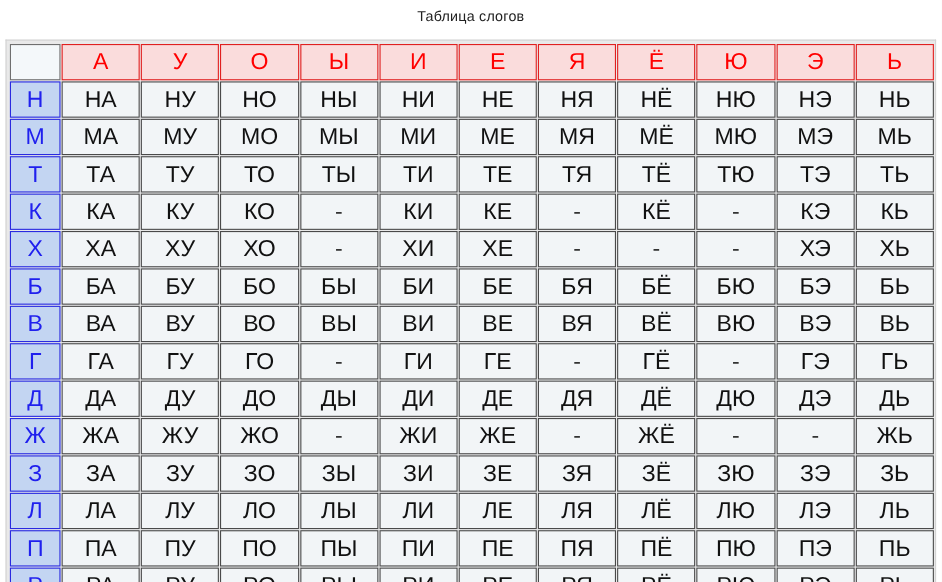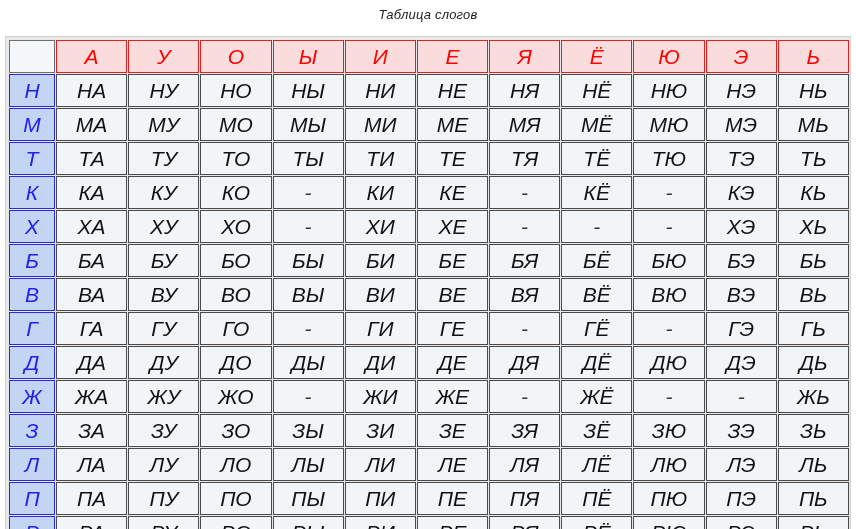--- a/index.html
+++ b/index.html
@@ -10,21 +10,20 @@
     height: 529px;
     overflow: hidden;
     background: #ffffff;
     font-family: "Liberation Sans", "DejaVu Sans", sans-serif;
   }
   #page {
     position: relative;
     width: 856px;
     height: 529px;
     background: #ffffff;
-    font-style: italic;
   }
   #title {
     width: 100%;
     text-align: center;
     font-size: 13px;
     color: #222222;
     line-height: 30px;
     height: 30px;
     letter-spacing: 0.2px;
   }

